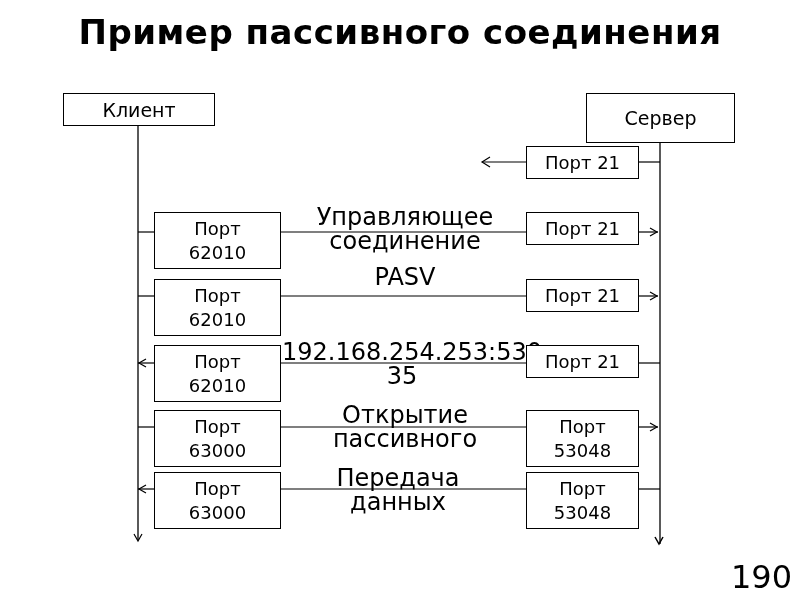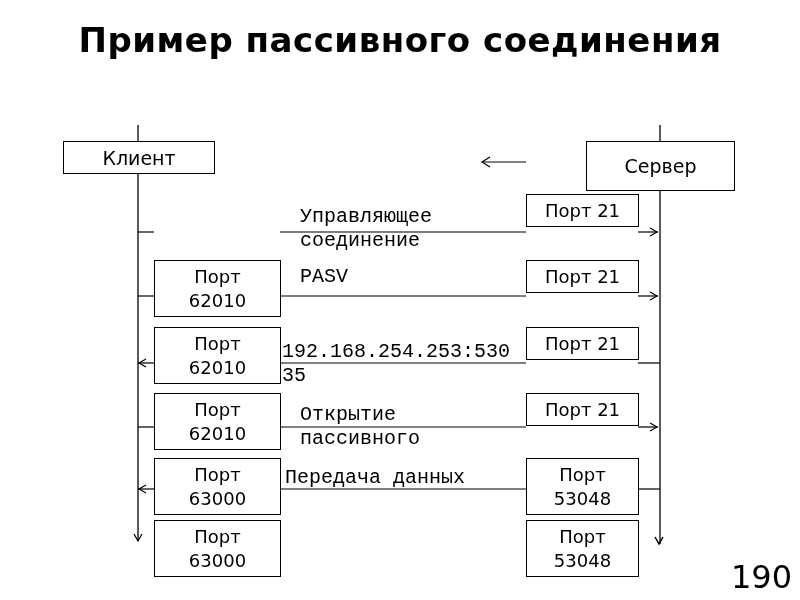--- a/index.html
+++ b/index.html
@@ -1,25 +1,25 @@
 <!DOCTYPE html>
 <html><head>
 <meta charset="utf-8">
 <style>
   html, body { margin: 0; padding: 0; background: #ffffff; }
   body { width: 800px; height: 600px; position: relative; overflow: hidden;
          font-family: "DejaVu Sans", sans-serif; color: #000; }
   .title { position: absolute; left: 0; top: 12px; width: 800px; text-align: center;
-           font-weight: bold; font-size: 34px; letter-spacing: 0.5px; margin-top: 8px; }
+           font-weight: bold; font-size: 34px; letter-spacing: 0.5px; }
   .box { position: absolute; border: 1px solid #000; background: #fff; box-sizing: border-box;
          display: flex; align-items: center; justify-content: center; text-align: center;
-         font-size: 18px; line-height: 24px; white-space: pre-line; margin-top: 48px; }
+         font-size: 18px; line-height: 24px; white-space: pre-line; }
   .actor { font-size: 19px; }
-  .label { position: absolute; font-size: 20px; line-height: 24px;
-           white-space: pre-line; background: transparent; font-family: Liberation Mono, monospace; }
+  .label { position: absolute; text-align: center; font-size: 24px; line-height: 24px;
+           white-space: pre-line; background: transparent; }
   svg.lines { position: absolute; left: 0; top: 0; }
   .page-num { position: absolute; right: 8px; bottom: 4px; font-weight: normal; font-size: 32px; }
 </style>
 </head>
 <body>
 
 <div class="title">Пример пассивного соединения</div>
 
 <svg class="lines" width="800" height="600">
 

